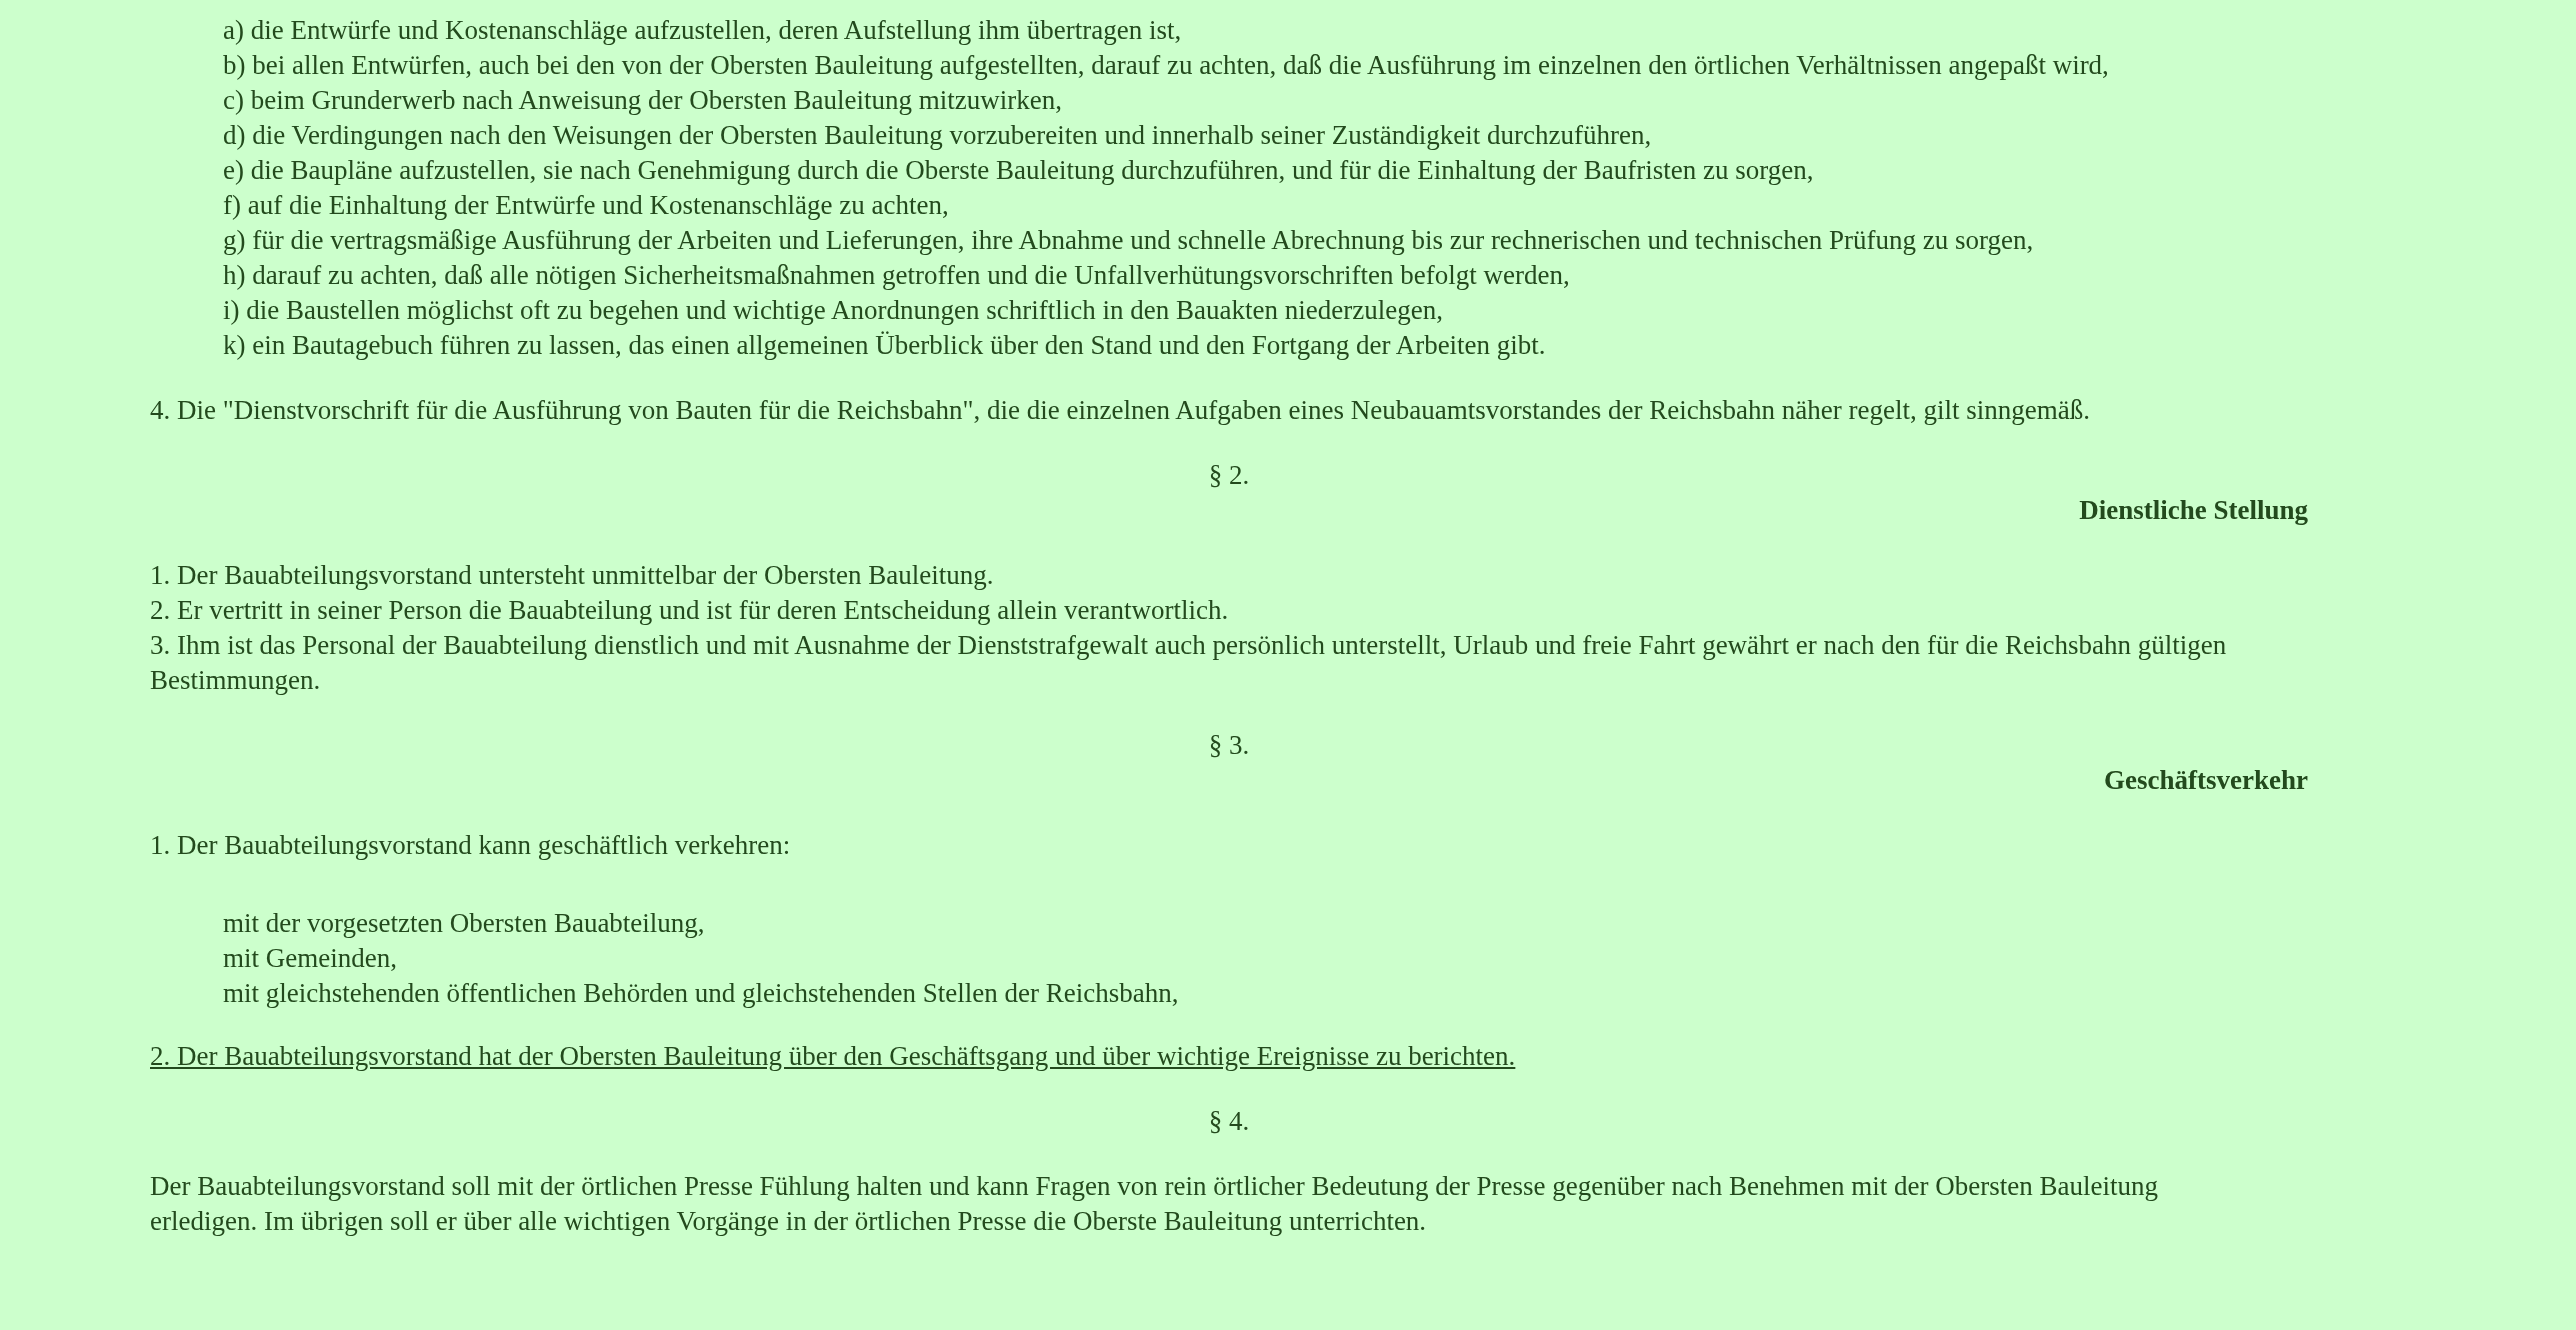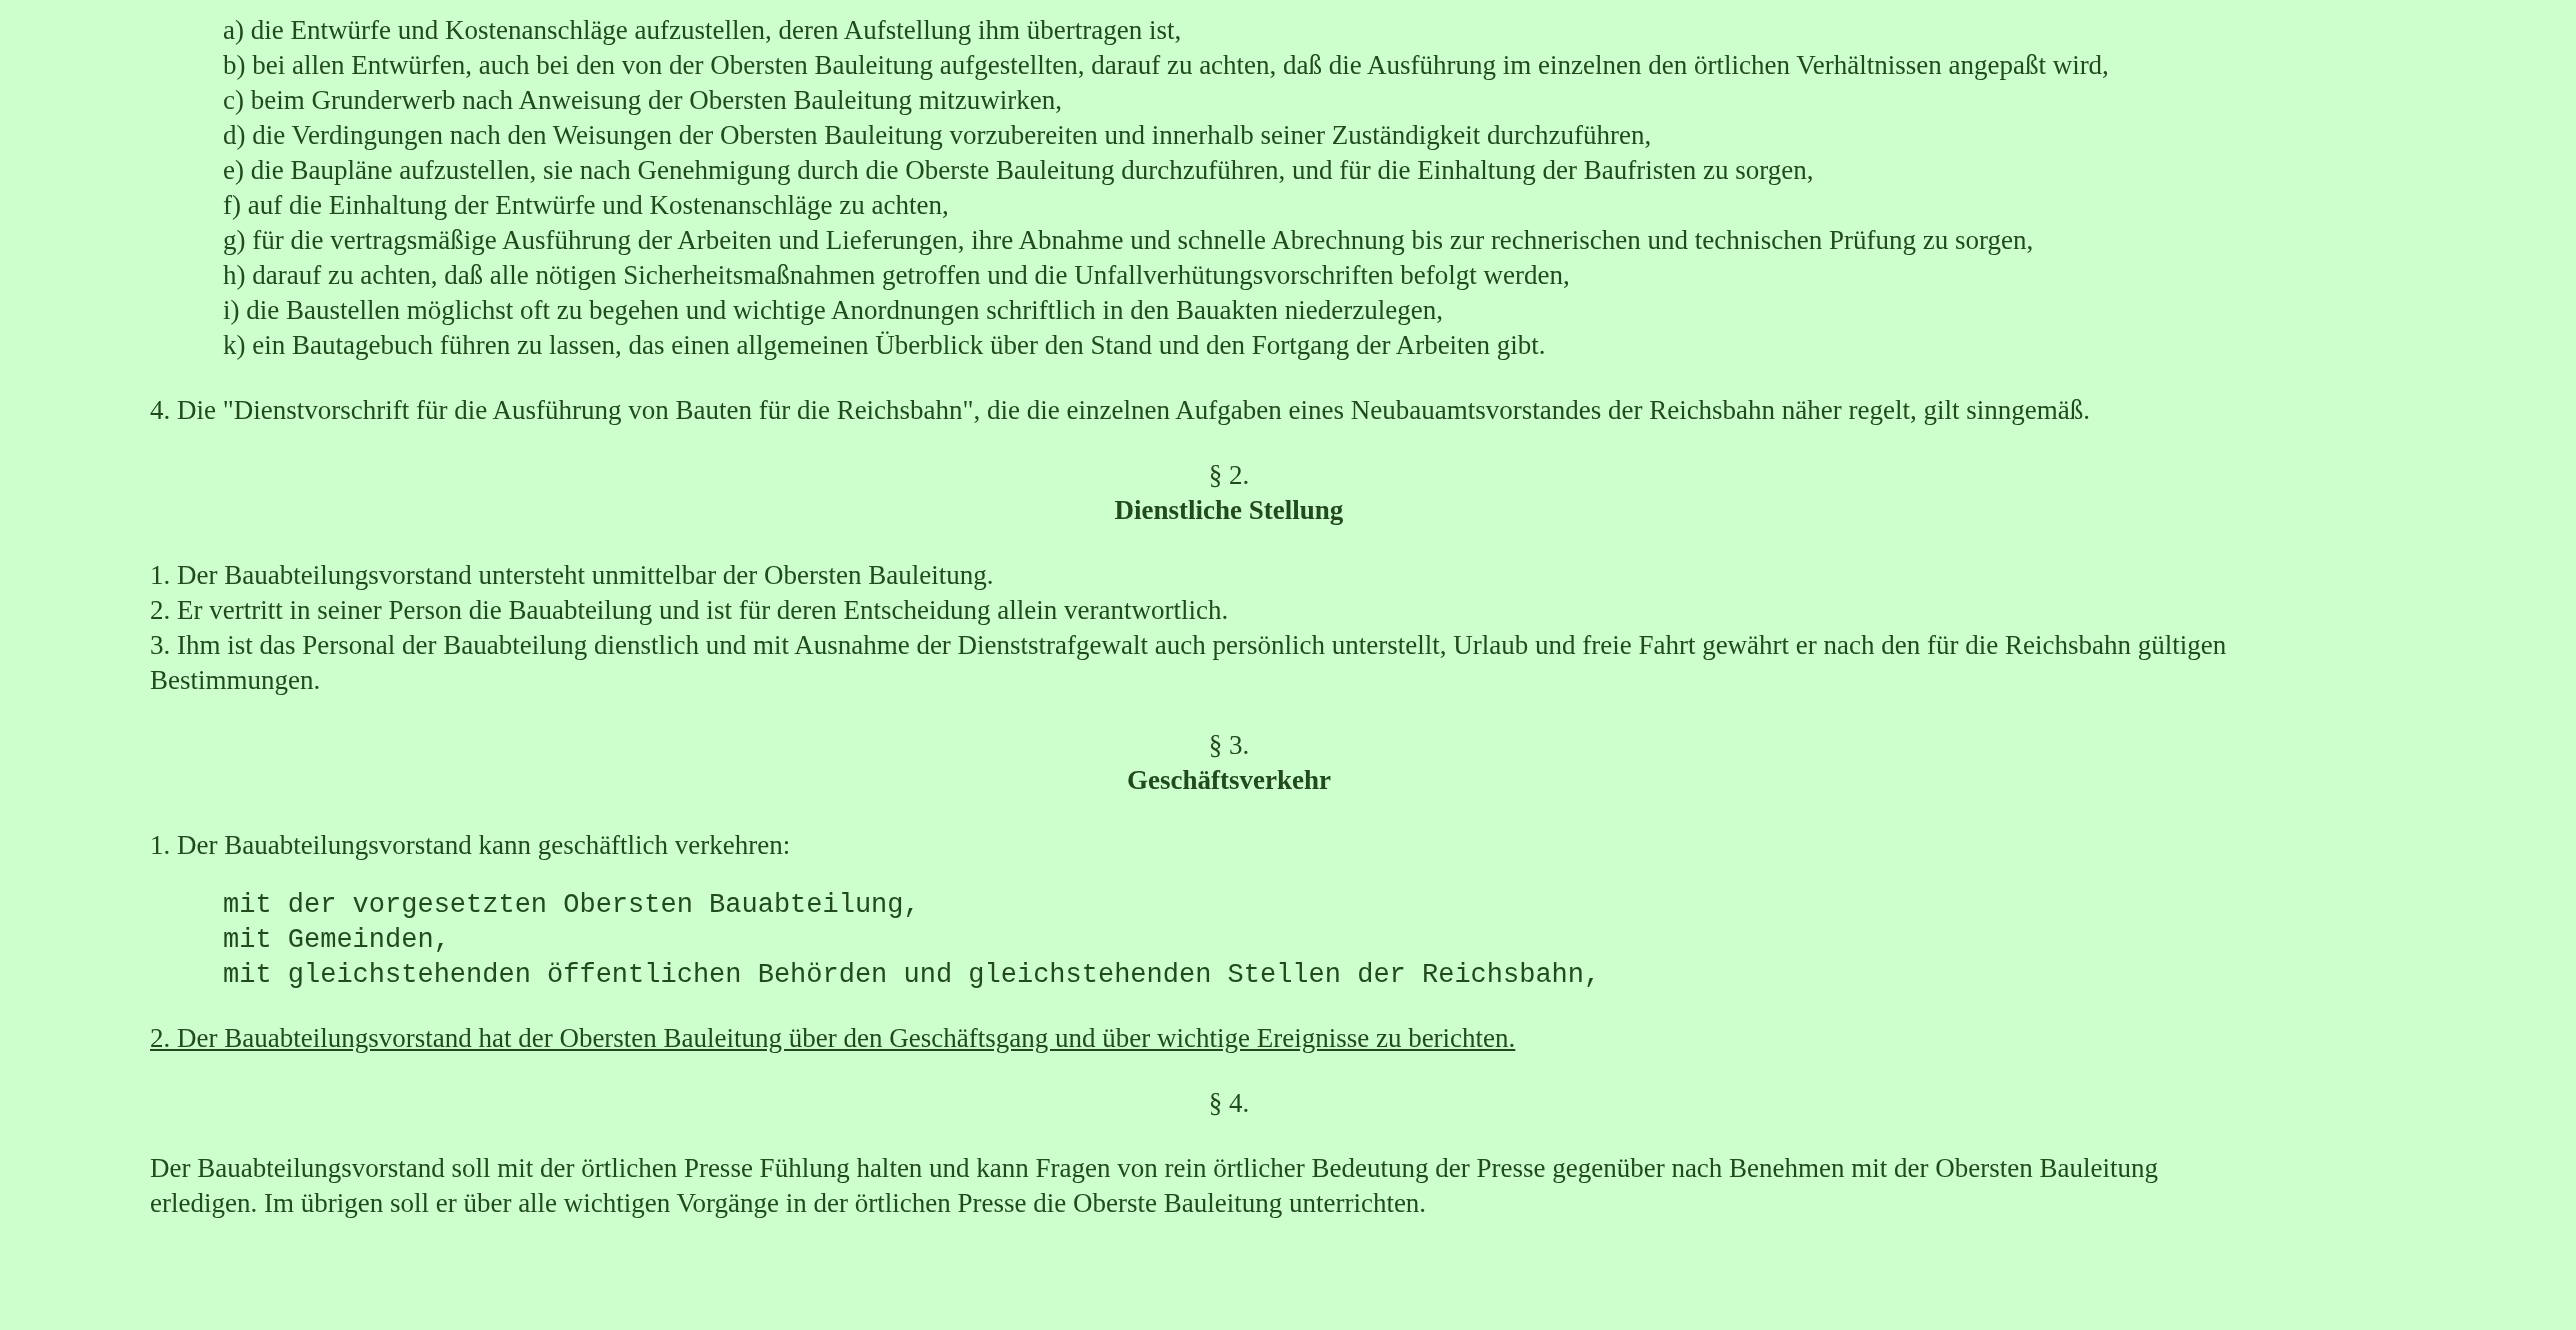--- a/index.html
+++ b/index.html
@@ -26,32 +26,32 @@
   .line {
     white-space: nowrap;
   }
   .block {
     margin-top: 30px;
   }
   .indented {
     padding-left: 73px;
   }
   .contacts {
-    margin-top: 25px;
-    font-family: Liberation Mono, monospace;
+    margin-top: 43px;
   }
   .item2-block {
     margin-top: 28px;
     text-decoration: underline;
   }
   .heading {
     text-align: center;
   }
   .heading .title {
     font-weight: bold;
+    text-align: right;
   }
 </style>
 </head>
 <body>
 
 <main class="doc">
 
   <section class="indented">
     <div class="line">a) die Entwürfe und Kostenanschläge aufzustellen, deren Aufstellung ihm übertragen ist,</div>
     <div class="line">b) bei allen Entwürfen, auch bei den von der Obersten Bauleitung aufgestellten, darauf zu achten, daß die Ausführung im einzelnen den örtlichen Verhältnissen angepaßt wird,</div>

